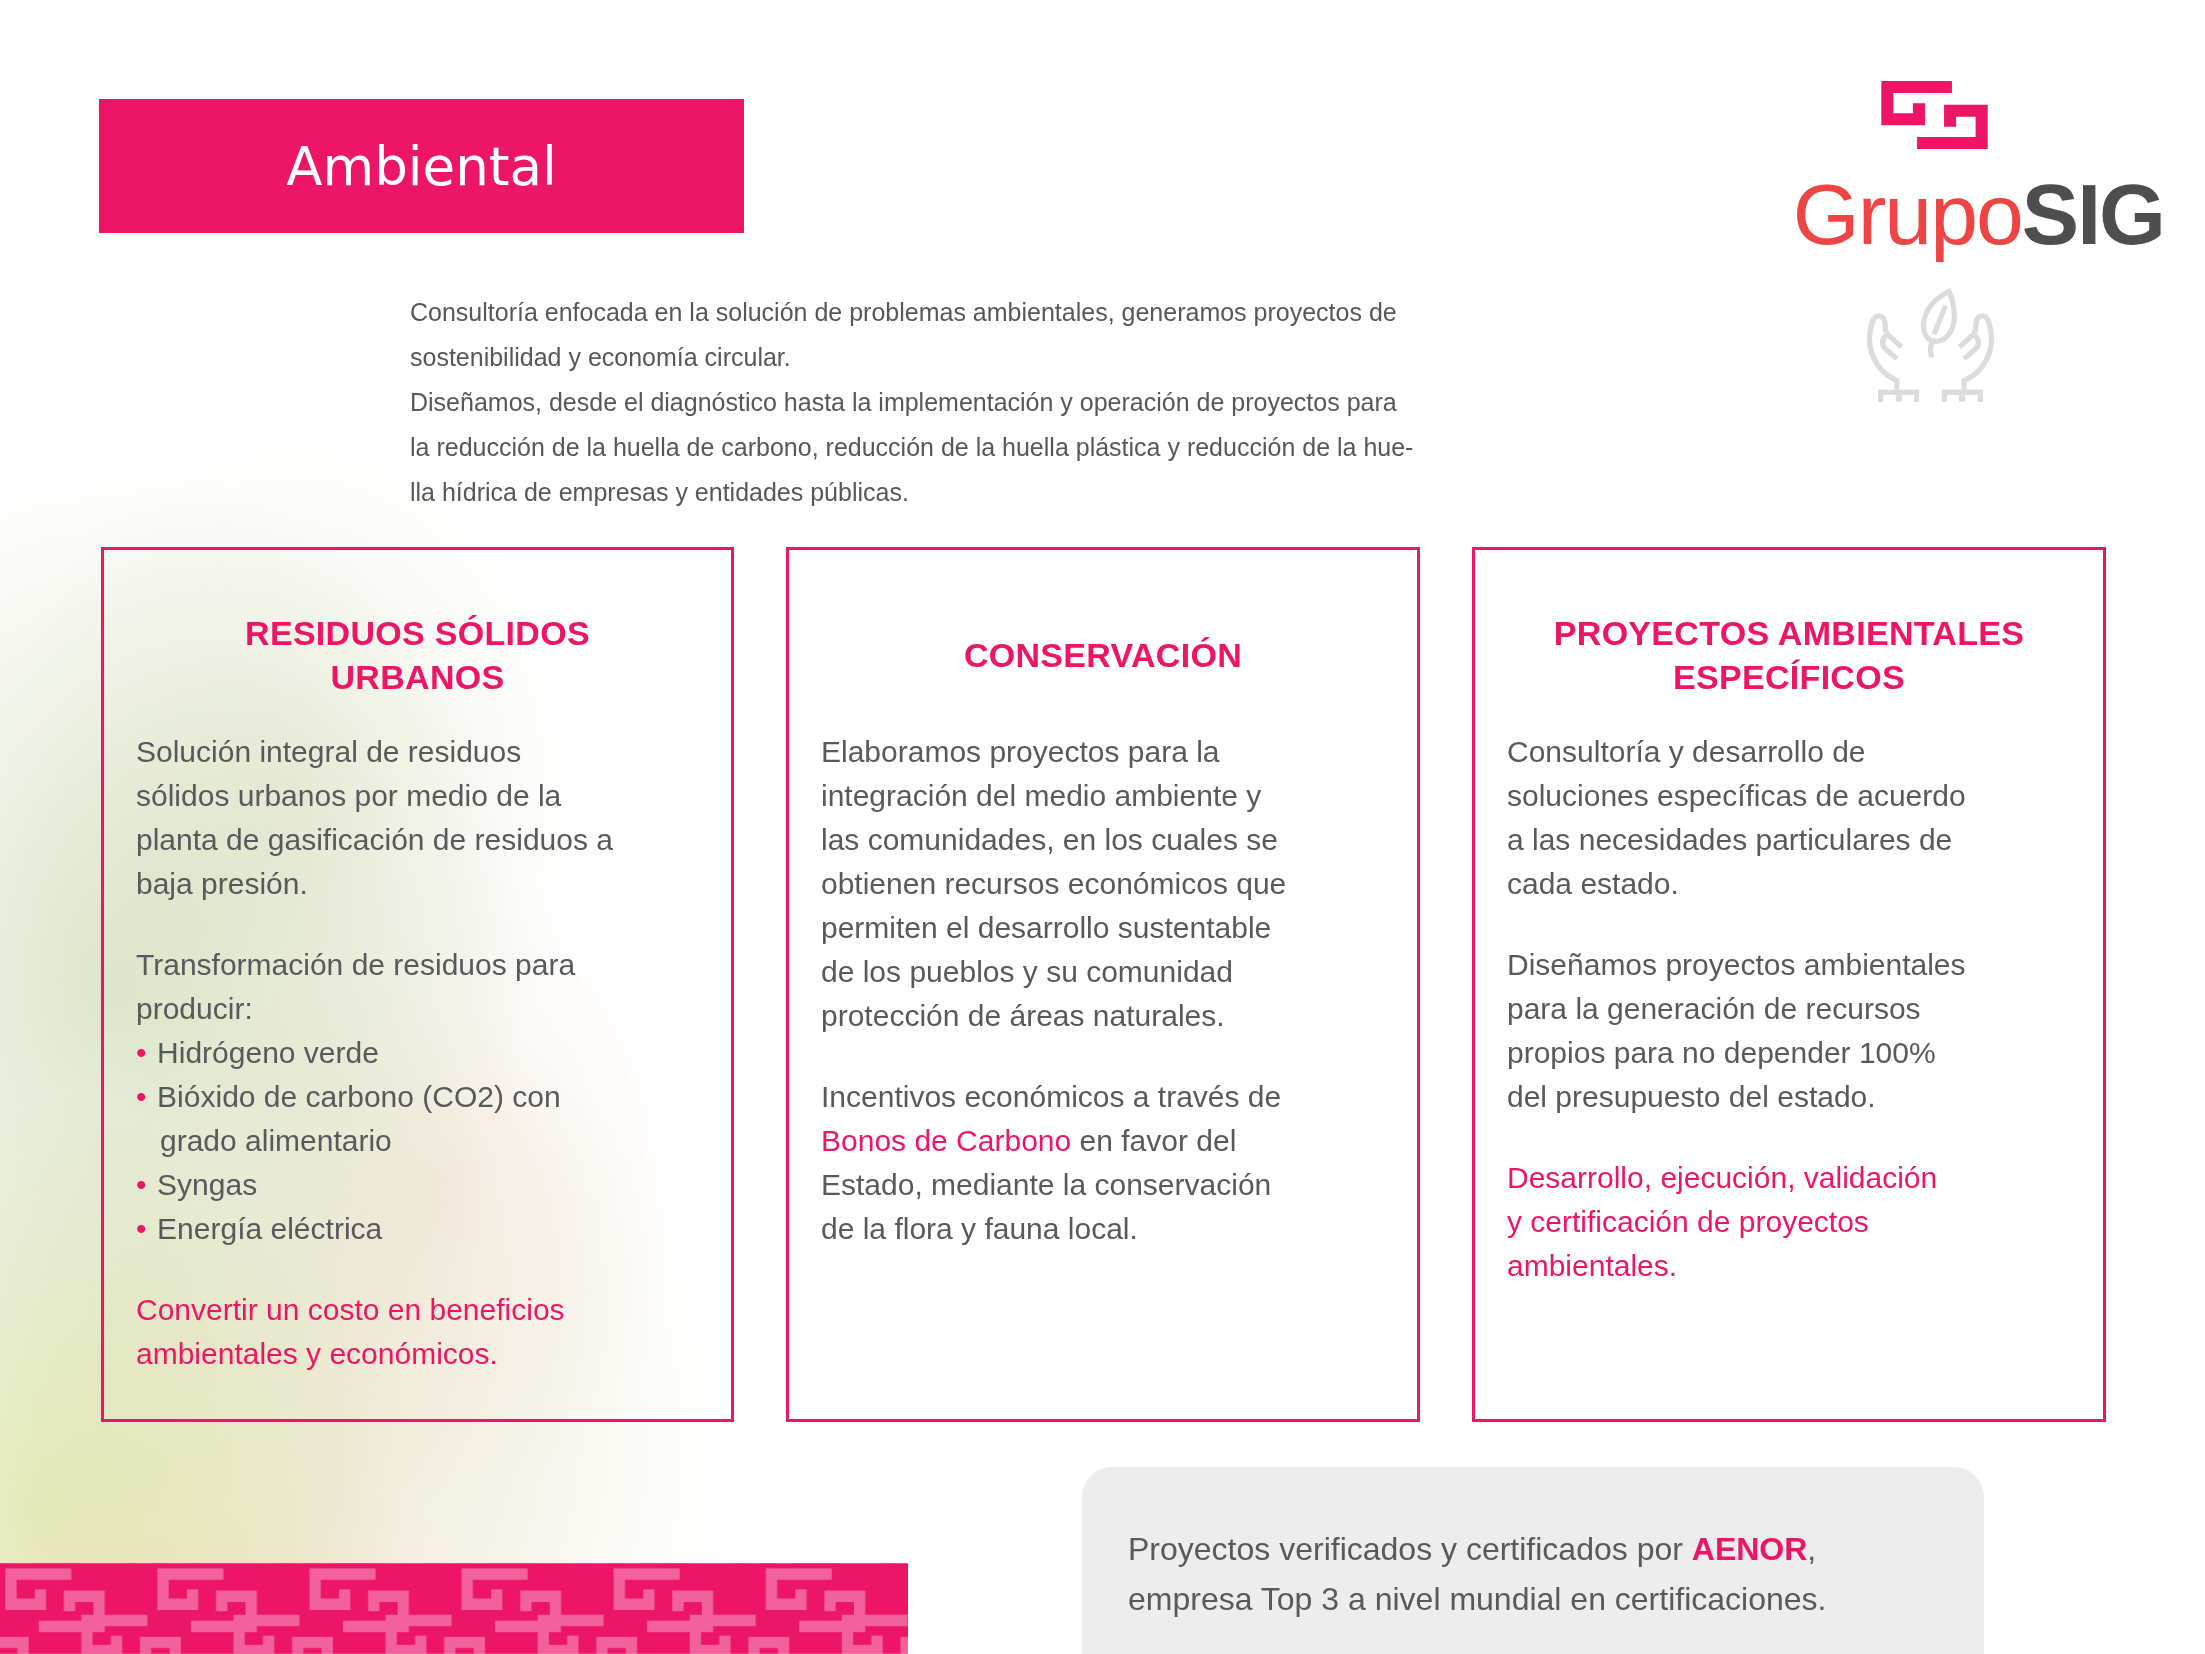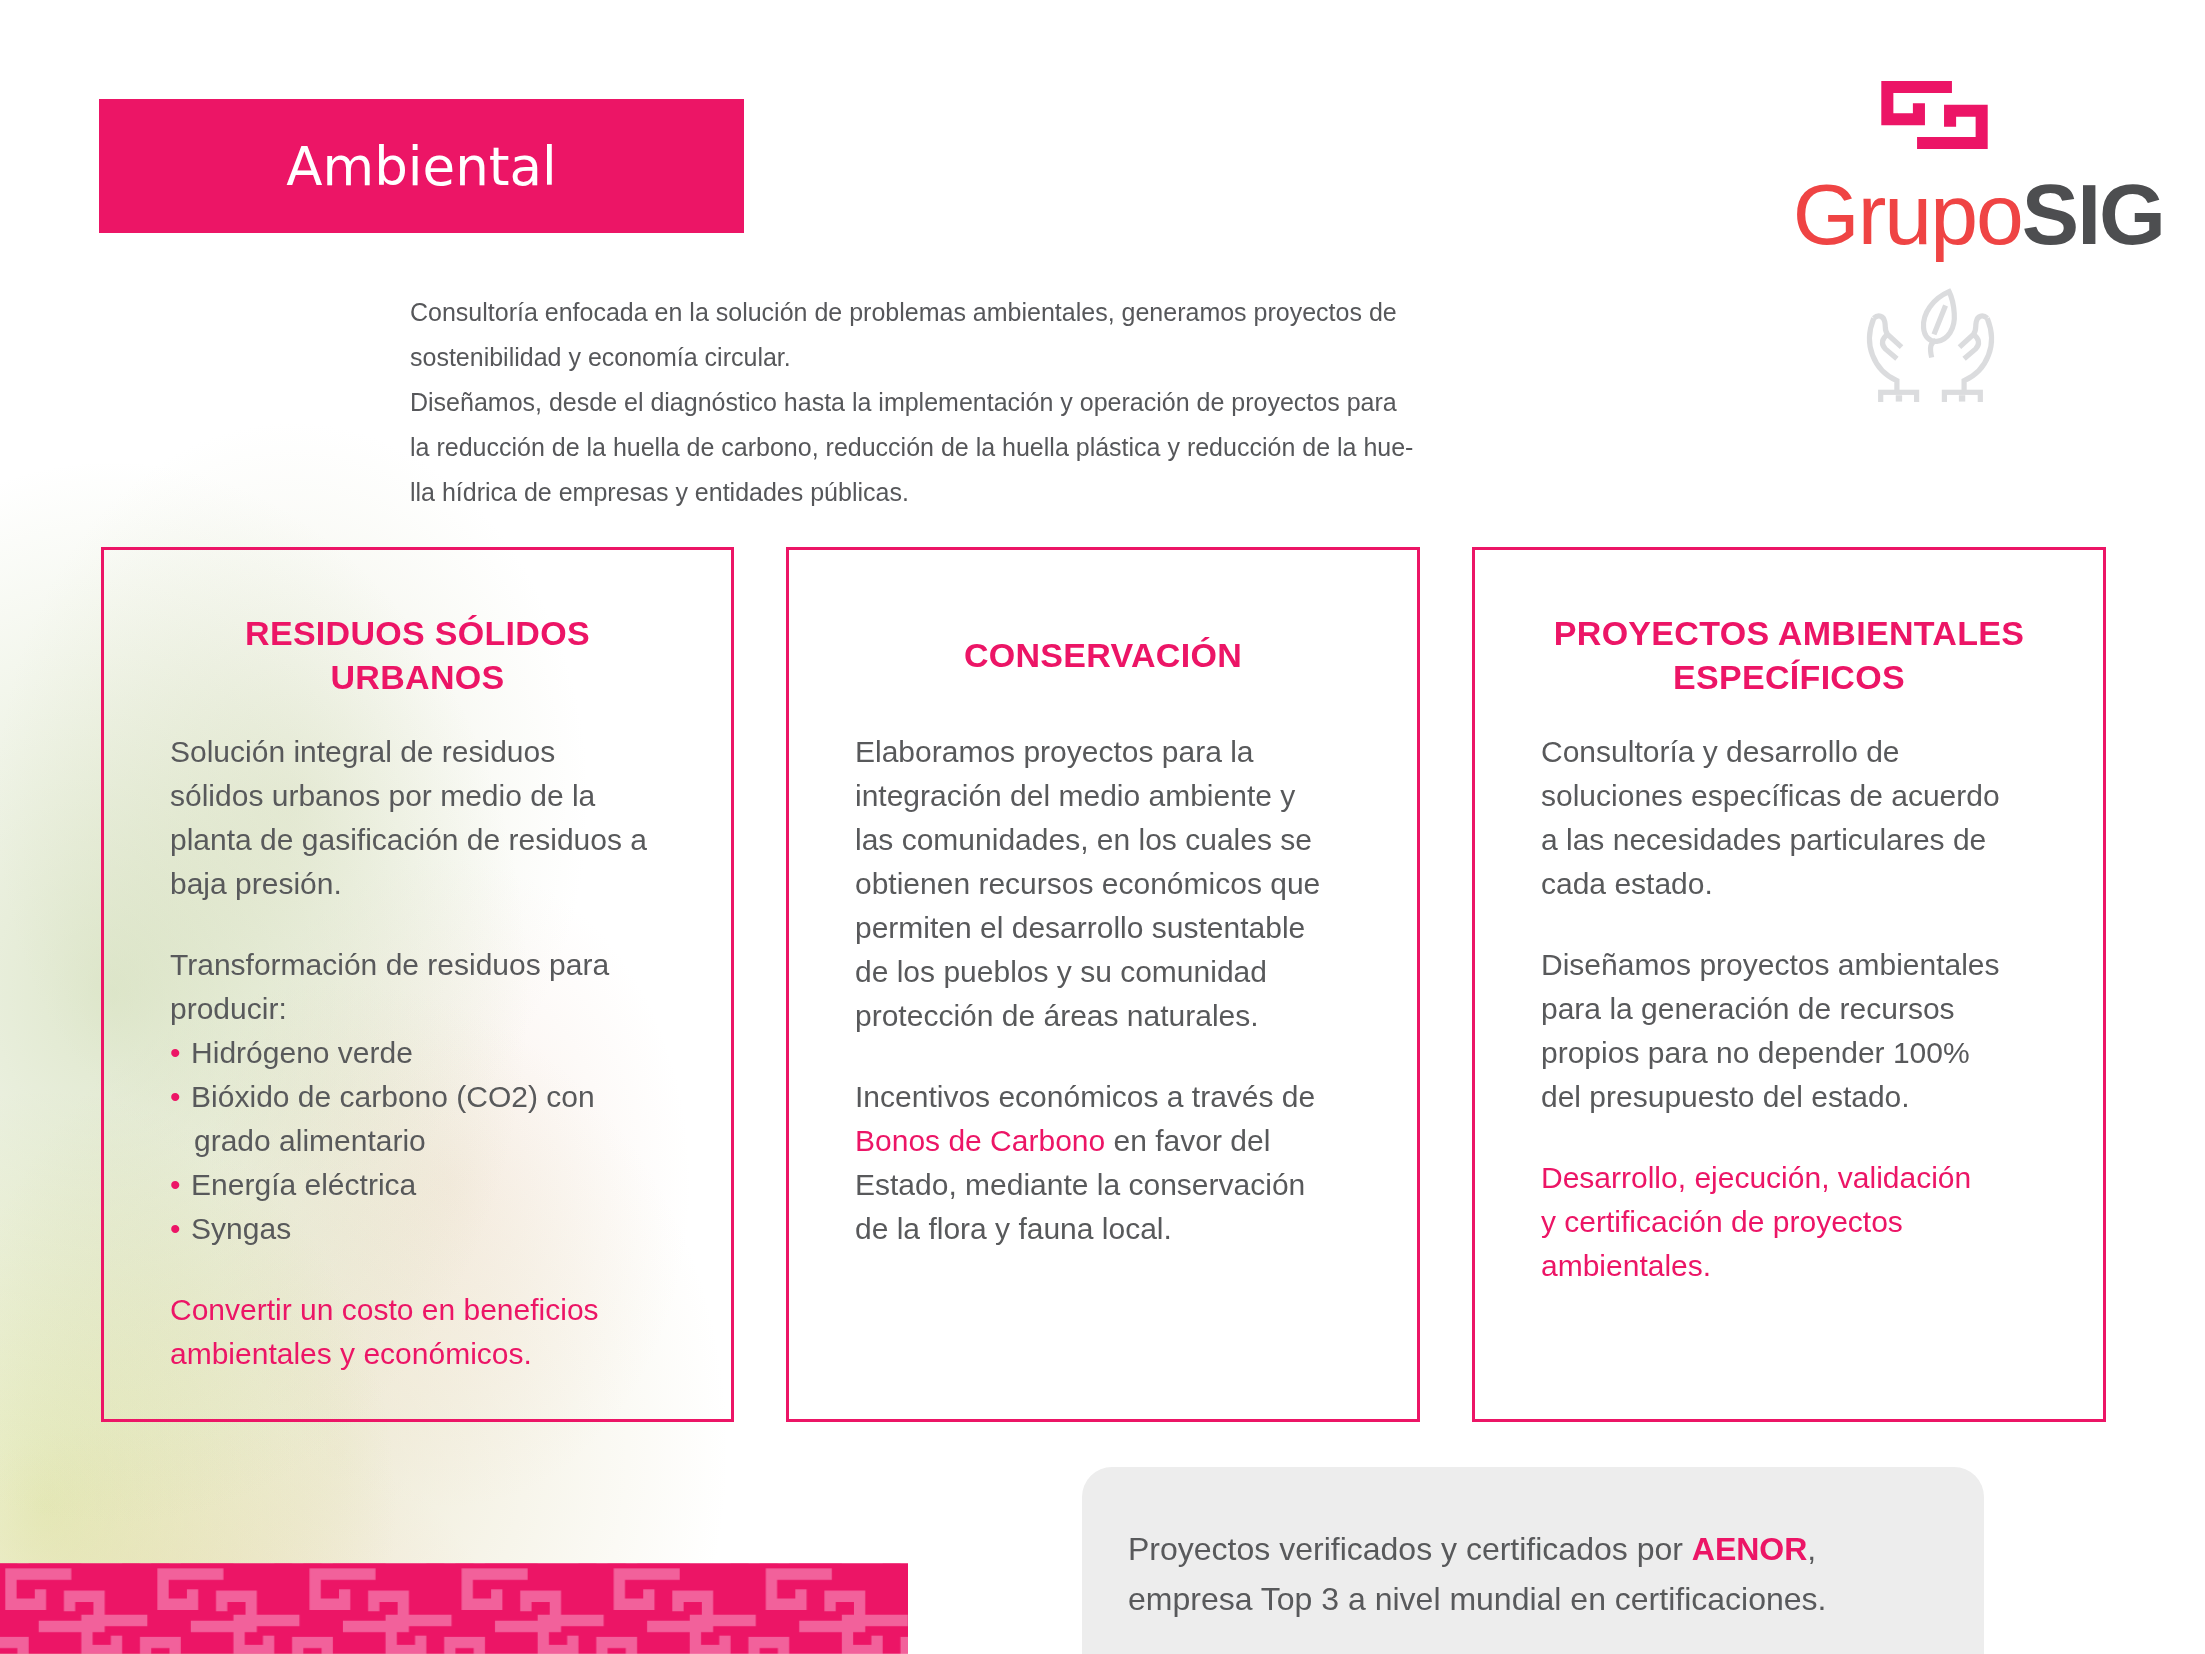--- a/index.html
+++ b/index.html
@@ -45,21 +45,21 @@
   }
   .card.c1{ left:101px; width:633px; }
   .card.c2{ left:786px; width:634px; }
   .card.c3{ left:1472px; width:634px; }
   .card-title{
     margin-top:58px; min-height:93px; display:flex; flex-direction:column; justify-content:center;
     text-align:center; color:var(--accent); font-weight:700; font-size:34px; line-height:44px;
     letter-spacing:0.3px;
   }
   .card-body{ margin:29px 0 0 32px; font-size:30px; line-height:44px; color:var(--gray); }
-  .card-body .ln{ white-space:nowrap;margin-left:34px; }
+  .card-body .ln{ white-space:nowrap; }
   .card-body .blank{ height:37px; }
   .card-body .indent{ padding-left:24px; }
   .card-body .bullet .dot{ color:var(--accent); margin-right:10.6px; }
   .pink{ color:var(--accent); }
 
   .aenor{
     position:absolute; left:1082px; top:1467px; width:902px; height:218px;
     background:#EDEDED; border-radius:30px; box-sizing:border-box;
     padding:57px 0 0 46px; font-size:32px; line-height:50px; color:var(--gray);
   }
@@ -129,22 +129,22 @@
           <div class="ln"><span>Solución integral de residuos</span></div>
           <div class="ln"><span>sólidos urbanos por medio de la</span></div>
           <div class="ln"><span>planta de gasificación de residuos a</span></div>
           <div class="ln"><span>baja presión.</span></div>
           <div class="ln blank"></div>
           <div class="ln"><span>Transformación de residuos para</span></div>
           <div class="ln"><span>producir:</span></div>
           <div class="ln bullet"><span class="dot">•</span><span>Hidrógeno verde</span></div>
           <div class="ln bullet"><span class="dot">•</span><span>Bióxido de carbono (CO2) con</span></div>
           <div class="ln indent"><span>grado alimentario</span></div>
+          <div class="ln bullet"><span class="dot">•</span><span>Syngas</span></div>
           <div class="ln bullet"><span class="dot">•</span><span>Energía eléctrica</span></div>
-          <div class="ln bullet"><span class="dot">•</span><span>Syngas</span></div>
           <div class="ln blank"></div>
           <div class="ln"><span class="pink">Convertir un costo en beneficios</span></div>
           <div class="ln"><span class="pink">ambientales y económicos.</span></div>
         </div>
       </div>
       <div class="card c2">
         <div class="card-title">
           <div>CONSERVACIÓN</div>
         </div>
         <div class="card-body">

